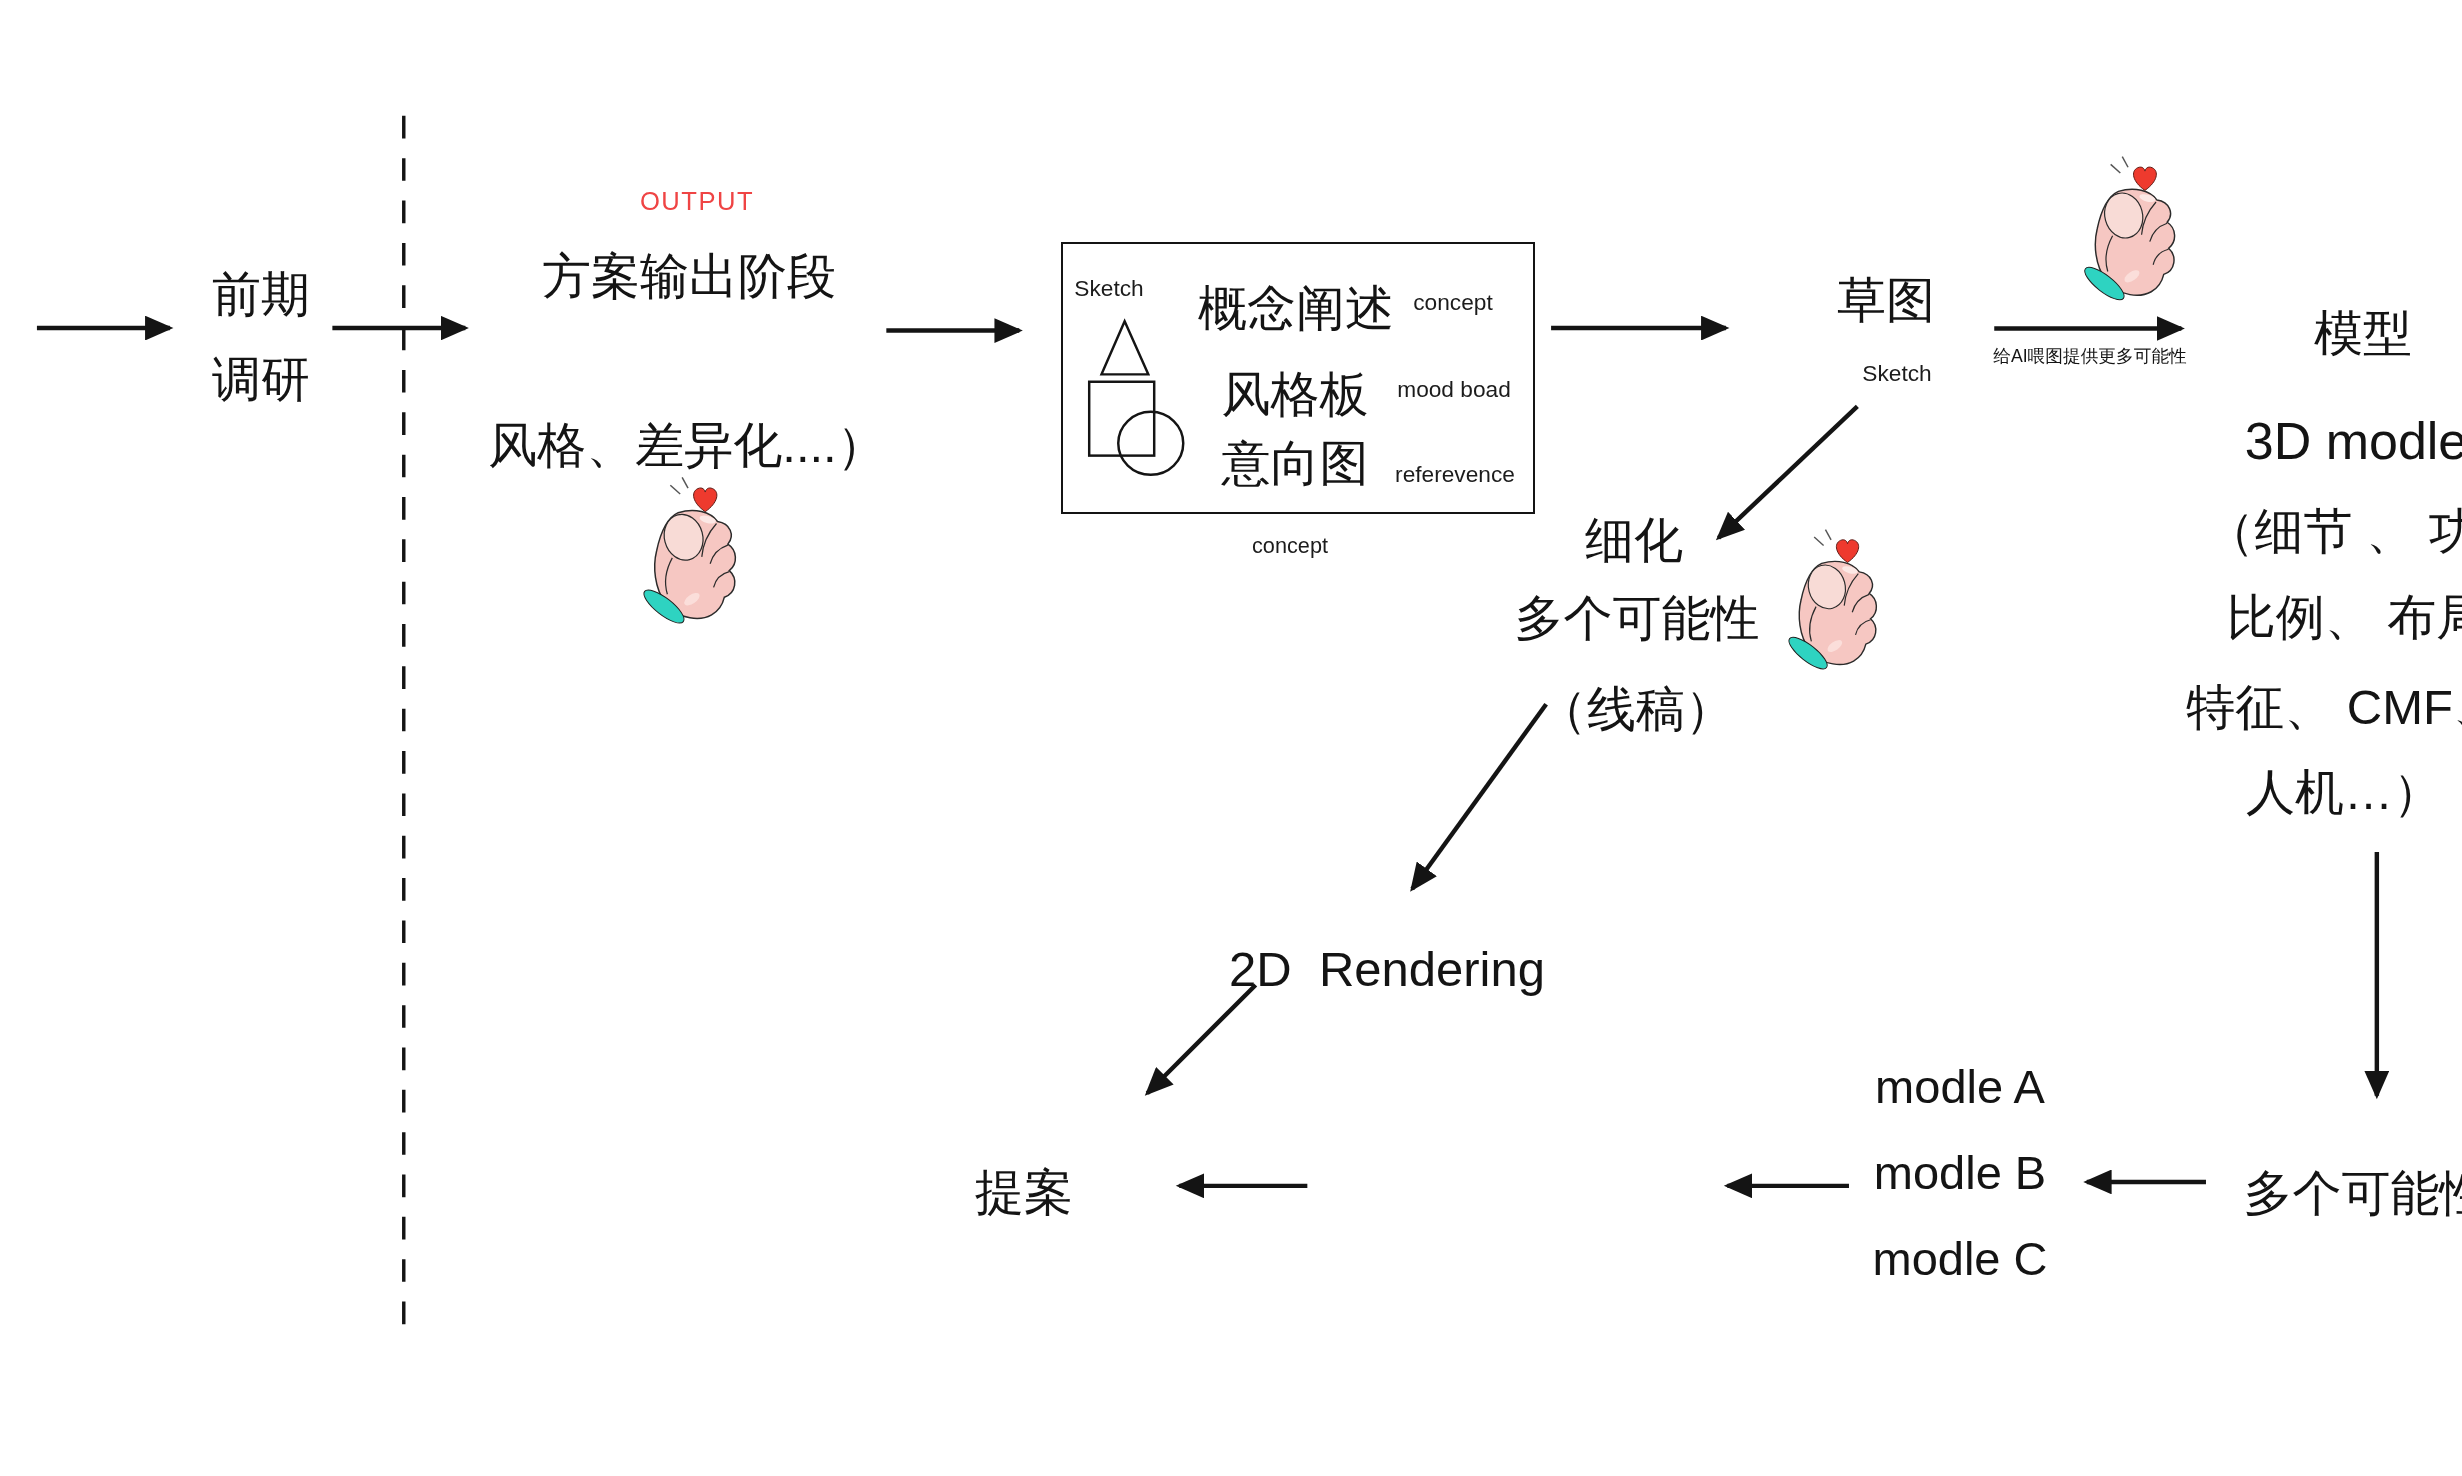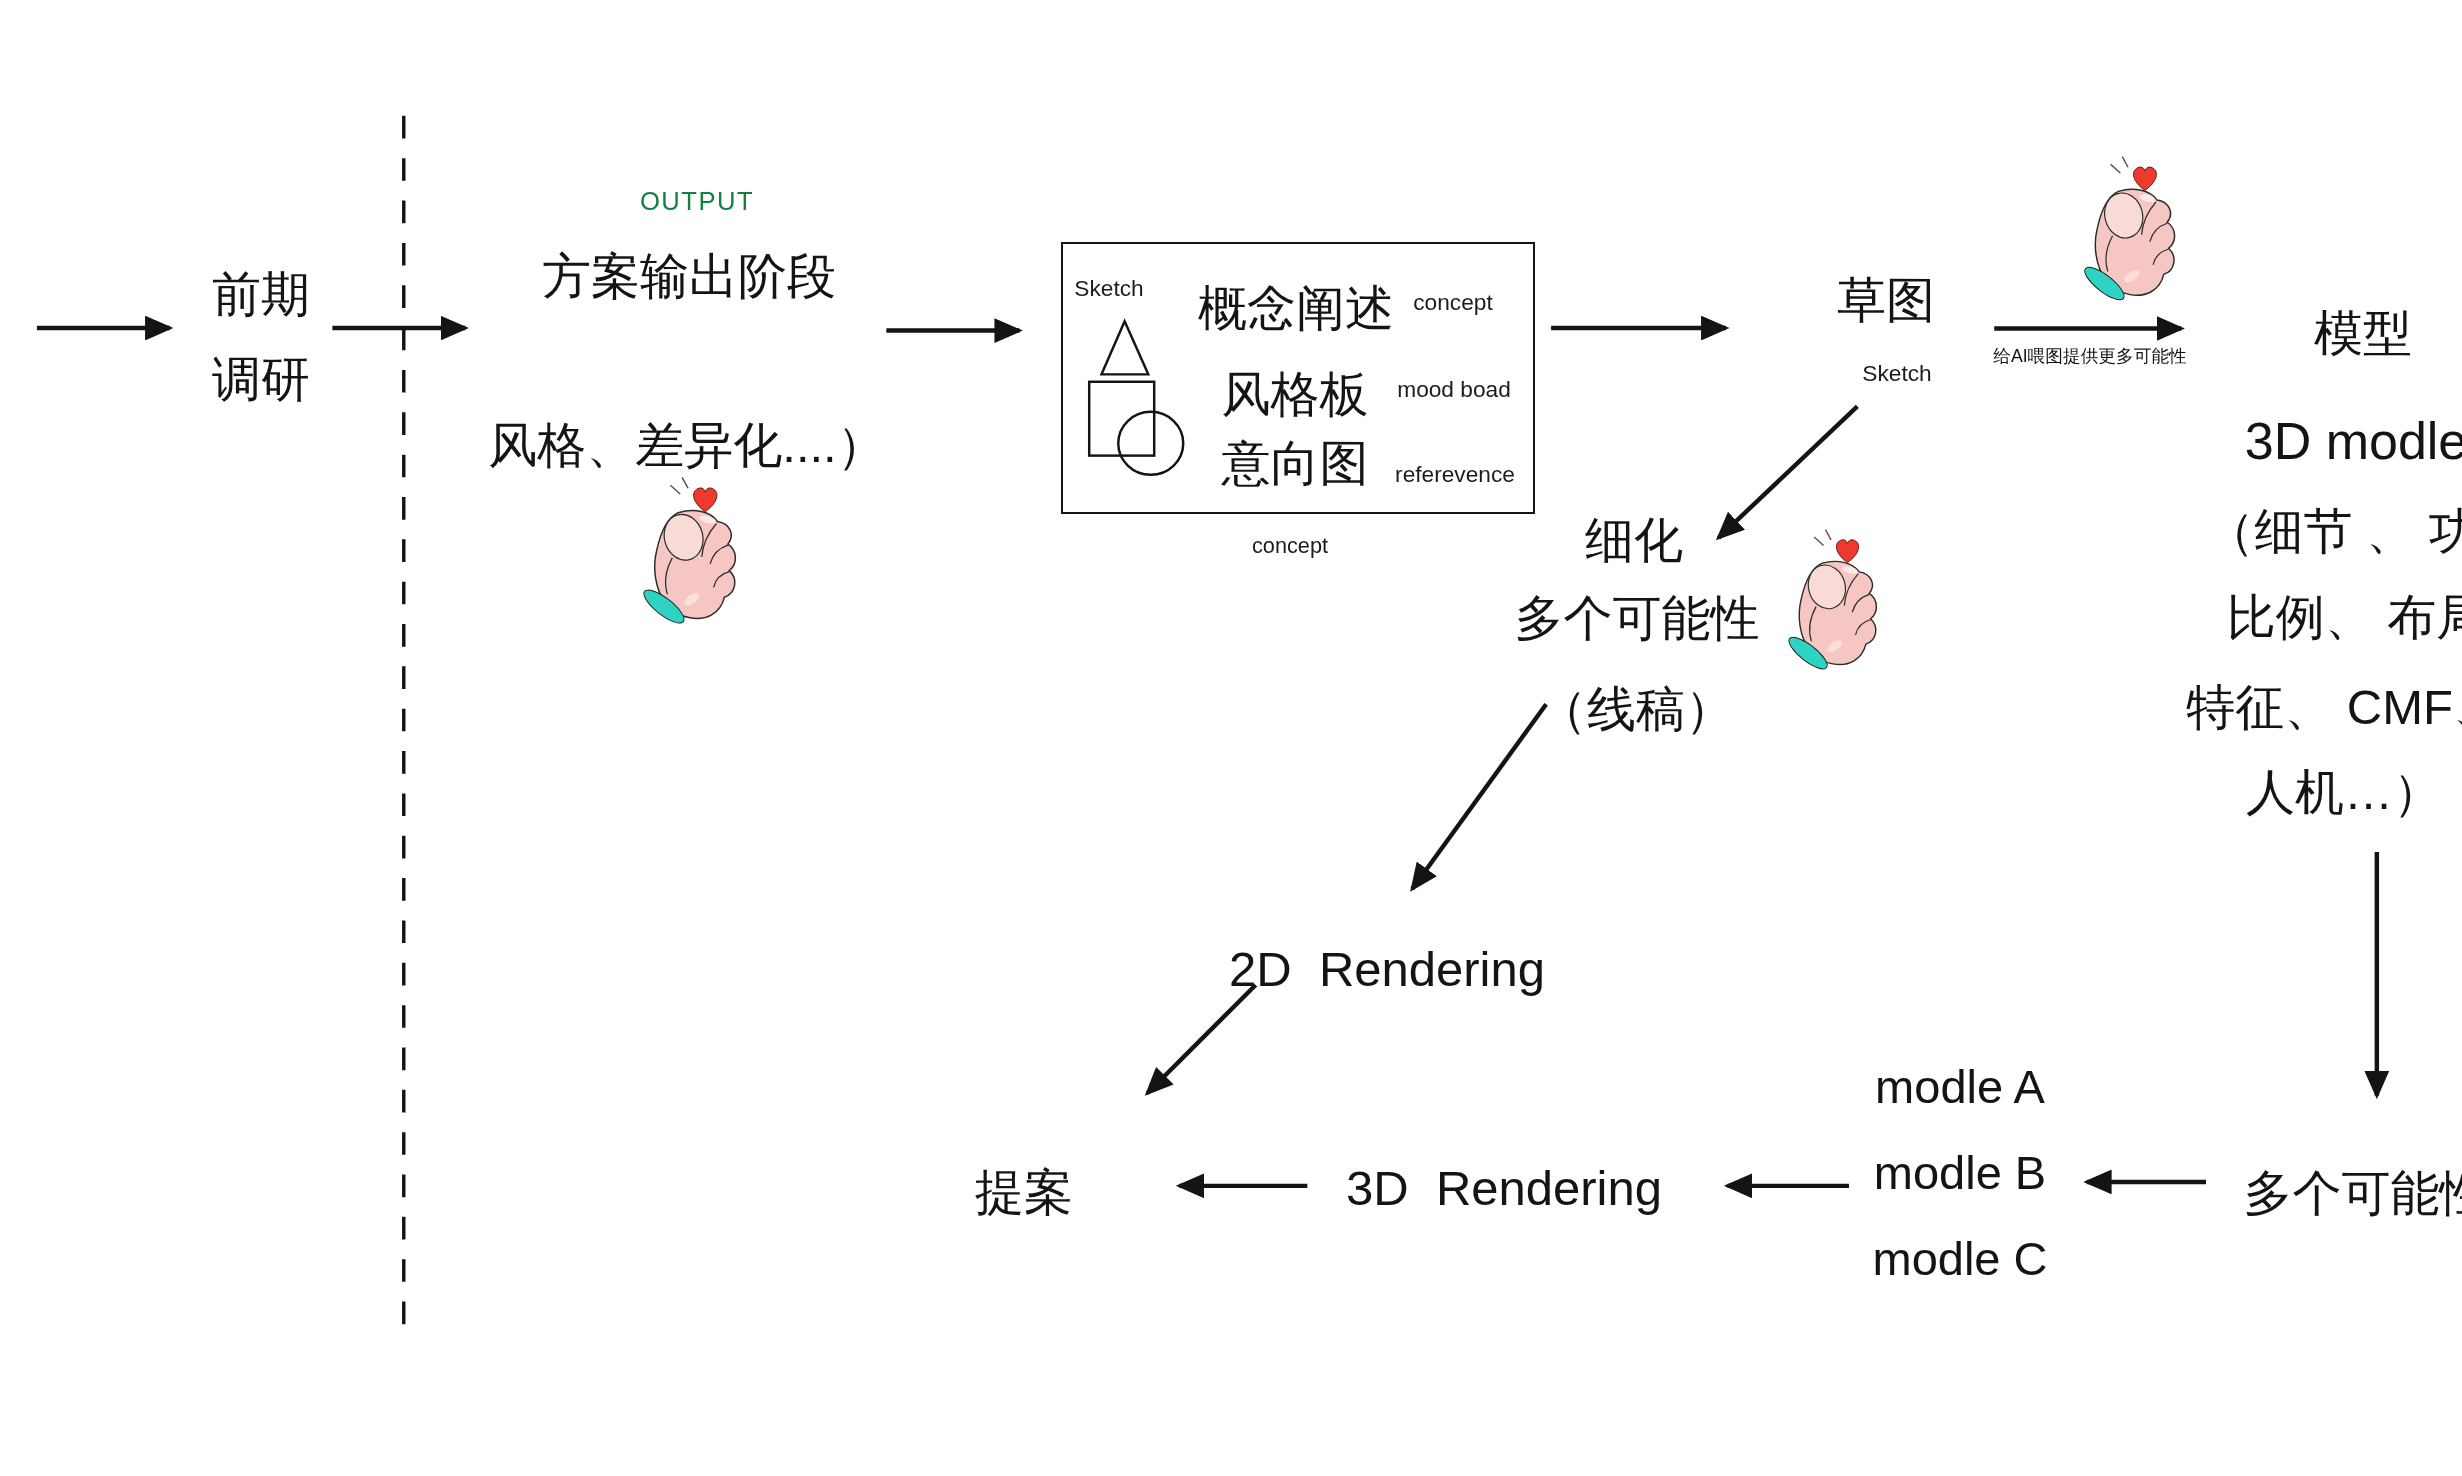--- a/index.html
+++ b/index.html
@@ -10,21 +10,21 @@
   #canvas{position:relative;width:2626px;height:1477px;background:var(--bg);
     font-family:"Liberation Sans","DejaVu Sans",sans-serif;color:var(--ink);overflow:hidden;}
   #wires{position:absolute;left:0;top:0;width:2626px;height:1477px;}
   .arrow{stroke:var(--ink);stroke-width:9;fill:none;}
   .dashline{stroke:var(--ink);stroke-width:7;stroke-dasharray:46 40;fill:none;}
   .shape{stroke:var(--ink);stroke-width:5;fill:none;}
   .t{position:absolute;transform:translate(-50%,-50%);white-space:pre;line-height:1;}
   .cn{font-size:49px;}
   .small-en{font-size:22.7px;color:#1c1c1c;}
   .tiny{font-size:17.7px;}
-  .outputlab{font-size:25.6px;letter-spacing:1.5px;color:#15803d;}
+  .outputlab{font-size:25.6px;letter-spacing:1.5px;color:#ef4444;}
   .box{position:absolute;border:2.5px solid var(--ink);background:transparent;}
   .hand{position:absolute;}
 </style>
 </head>
 <body>
 
 <div id="canvas">
 
   <svg id="wires" viewBox="0 0 5333 2999" width="2626" height="1477">
     <defs>
@@ -98,21 +98,20 @@
   <div class="t cn" style="left:2356px;top:617px">比例、 布局</div>
   <div class="t cn" style="left:2344px;top:707px">特征、 CMF、</div>
   <div class="t cn" style="left:2344px;top:792px">人机…）</div>
 
   <div class="t cn" style="left:1634px;top:540px">细化</div>
   <div class="t cn" style="left:1637px;top:618px">多个可能性</div>
   <div class="t cn" style="left:1636px;top:709px">（线稿）</div>
 
   <div class="t cn" style="left:1387px;top:969px">2D  Rendering</div>
   <div class="t cn" style="left:1024px;top:1192px">提案</div>
-  <div class="t cn" style="left:1504px;top:1188px">3D  Rendering</div>
   <div class="t cn" style="left:1960px;top:1086px;font-size:47px">modle A</div>
   <div class="t cn" style="left:1960px;top:1172px;font-size:47px">modle B</div>
   <div class="t cn" style="left:1960px;top:1258px;font-size:47px">modle C</div>
   <div class="t cn" style="left:2366px;top:1193px">多个可能性</div>
 
   <svg class="hand" style="left:633px;top:470px" width="113" height="163" viewBox="0 0 230 330">
       <use href="#hand-heart"></use>
     </svg>
   <svg class="hand" style="left:2074px;top:148px" width="111" height="163" viewBox="0 0 230 330">
       <use href="#hand-heart"></use>

